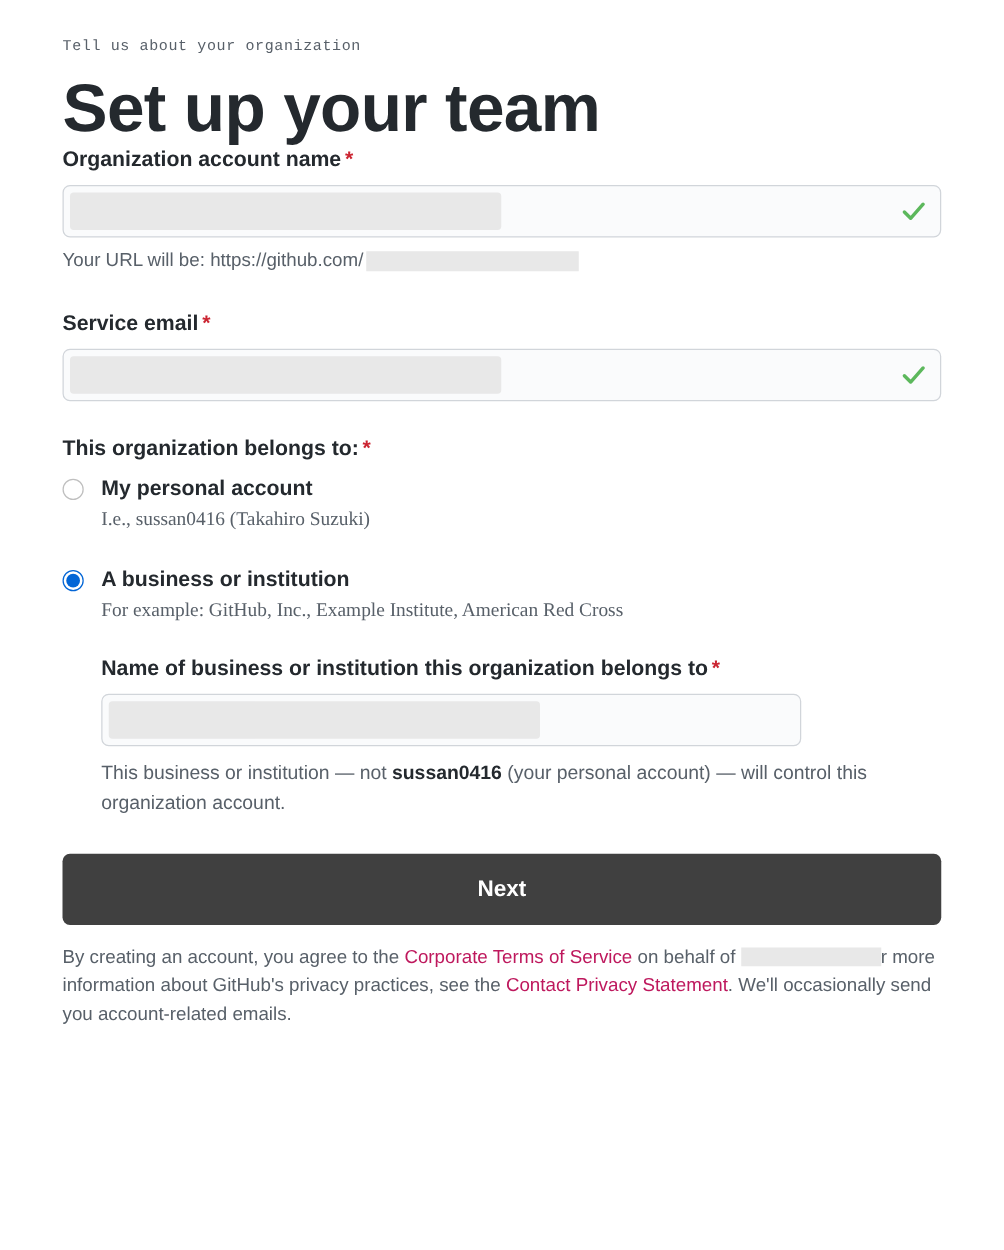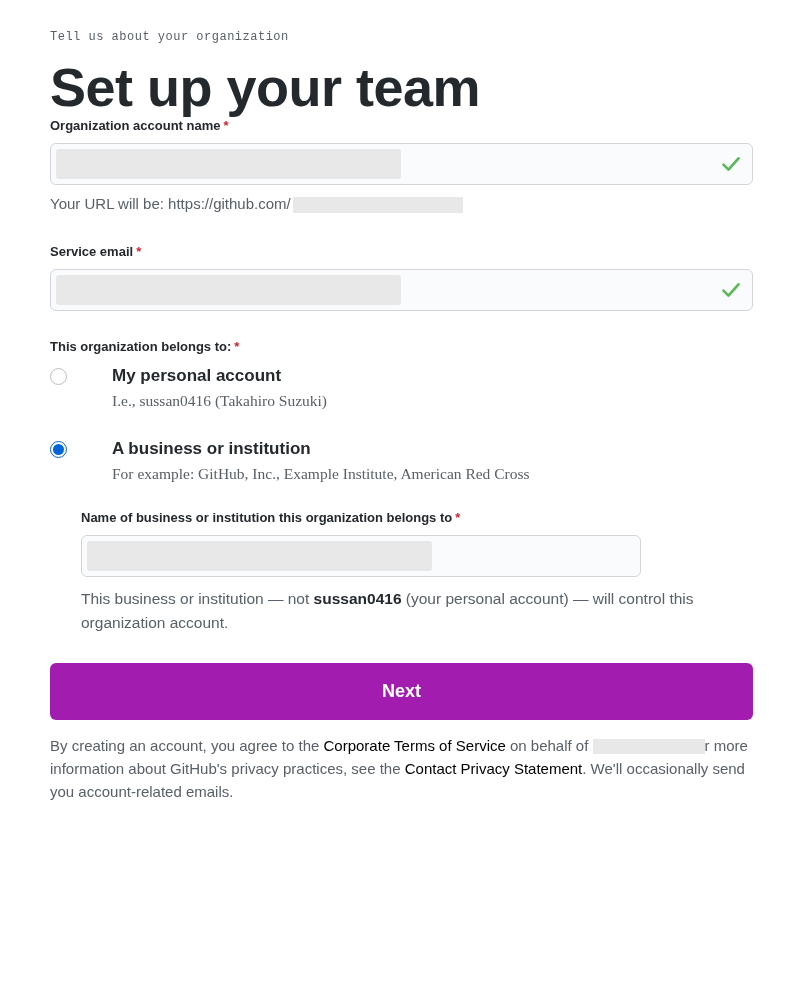--- a/index.html
+++ b/index.html
@@ -27,21 +27,21 @@
       font-weight: 700;
       text-align: left;
       color: #24292e;
       letter-spacing: -0.5px;
     }
     .form-group {
       margin-bottom: 28px;
     }
     .form-label {
       display: block;
-      font-size: 13px;
+      font-size: 17px;
       font-weight: 600;
       color: #24292e;
       margin-bottom: 10px;
     }
     .required-asterisk {
       color: #cb2431;
       margin-left: 3px;
     }
     .input-wrap {
       position: relative;
@@ -118,21 +118,20 @@
       position: absolute;
       left: 2px;
       top: 2px;
       width: 11px;
       height: 11px;
       background: #0366d6;
       border-radius: 50%;
     }
     .radio-content {
       flex: 1;
-      margin-left: 31px;
     }
     .radio-title {
       font-size: 17px;
       font-weight: 600;
       color: #24292e;
       line-height: 1.4;
     }
     .radio-desc {
       font-size: 15.5px;
       color: #586069;
@@ -154,38 +153,38 @@
       margin-top: 10px;
       line-height: 1.55;
     }
     .nested-hint .strong {
       font-weight: 600;
       color: #24292e;
     }
     .submit-button {
       display: block;
       width: 100%;
-      background: #a21caf;
+      background: #404040;
       color: #ffffff;
       font-size: 18px;
       font-weight: 600;
       padding: 18px;
       border: none;
       border-radius: 6px;
       cursor: pointer;
       margin-top: 28px;
       margin-bottom: 14px;
     }
     .legal-text {
       font-size: 15px;
       color: #586069;
       line-height: 1.55;
     }
     .legal-text a {
-      color: #000000;
+      color: #be185d;
       text-decoration: none;
     }
     .legal-redact {
       display: inline-block;
       width: 112px;
       height: 15px;
       background: #e8e8e8;
       vertical-align: middle;
     }
   </style>

